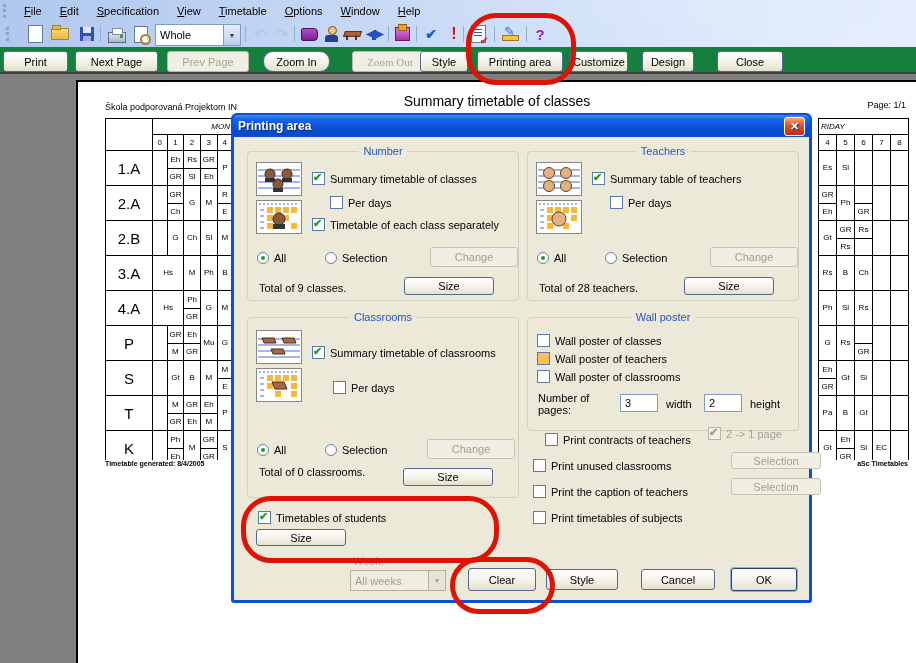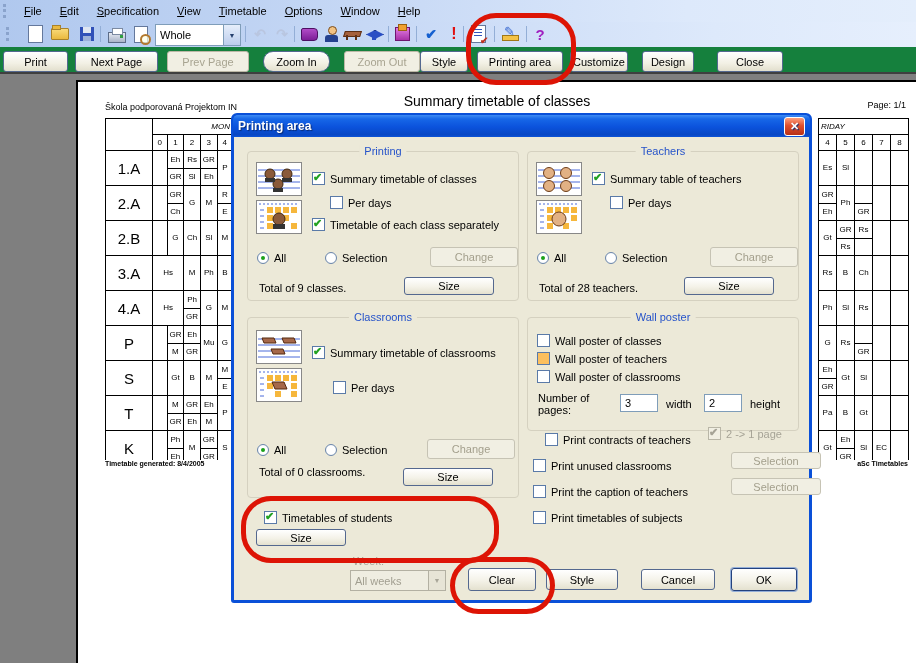--- a/index.html
+++ b/index.html
@@ -189,21 +189,21 @@
     </span>
   <span class="tsep" style="left:526px;"></span>
   <span class="tb gtxt" style="left:530px;color:#a020c0;font-size:15px;">?</span>
 </div>
 
 <div class="btnbar">
   <span class="abtn" style="left:3px;width:65px;">Print</span>
   <span class="abtn" style="left:75px;width:83px;">Next Page</span>
   <span class="abtn dis" style="left:167px;width:82px;">Prev Page</span>
   <span class="abtn" style="left:263px;width:67px;border-radius:10px;">Zoom In</span>
-  <span class="abtn dis" style="left:344px;width:76px;">Zoom Out</span>
+  <span class="abtn dis" style="left:352px;width:76px;font-family:Liberation Serif, serif;">Zoom Out</span>
   <span class="abtn" style="left:420px;width:48px;">Style</span>
   <span class="abtn" style="left:477px;width:86px;">Printing area</span>
   <span class="abtn" style="left:570px;width:58px;">Customize</span>
   <span class="abtn" style="left:642px;width:52px;">Design</span>
   <span class="abtn" style="left:717px;width:66px;">Close</span>
 </div>
 
 <div class="workspace">
   <div class="page">
     <div class="schoolhdr">Škola podporovaná Projektom IN</div>
@@ -487,21 +487,21 @@
   </div>
 
   <div class="dialog">
     <div class="dlgtitle">
       <span>Printing area</span>
       <span class="xbtn">✕</span>
     </div>
     <div class="dlgbody">
 
       <div class="grp" style="left:13px;top:14px;width:270px;height:148px;">
-        <span class="legend">Printing</span>
+        <span class="legend">Number</span>
         <span class="icobox" style="left:8px;top:10px;">
           <svg width="46" height="34">
               <rect x="0.5" y="0.5" width="45" height="33" fill="#fff" stroke="#888"></rect>
               <path d="M2 8h42M2 14h42M2 20h42M2 26h42" stroke="#4b6bd9" stroke-width="1"></path>
               <circle cx="14" cy="12" r="5" fill="#8a5a3a" stroke="#402810"></circle>
               <circle cx="31" cy="12" r="5" fill="#8a5a3a" stroke="#402810"></circle>
               <circle cx="22" cy="22" r="5" fill="#8a5a3a" stroke="#402810"></circle>
               <rect x="9" y="16" width="10" height="4" fill="#333"></rect>
               <rect x="26" y="16" width="10" height="4" fill="#333"></rect>
               <rect x="17" y="26" width="10" height="4" fill="#333"></rect>
@@ -694,21 +694,21 @@
       <div class="cbrow" style="left:299px;top:348px;">
         <span class="cbbox"></span>
         <span>Print the caption of teachers</span>
       </div>
       <span class="xpbtn dis" style="left:473px;top:341px;width:90px;height:17px;">Selection</span>
       <div class="cbrow" style="left:299px;top:374px;">
         <span class="cbbox"></span>
         <span>Print timetables of subjects</span>
       </div>
 
-      <div class="cbrow" style="left:30px;top:374px;">
+      <div class="cbrow" style="left:24px;top:374px;">
         <span class="cbbox on"></span>
         <span>Timetables of students</span>
       </div>
       <span class="xpbtn" style="left:22px;top:392px;width:90px;height:17px;">Size</span>
 
       <span class="lbltxt dimtxt" style="left:119px;top:418px;">Week:</span>
       <div class="combo cdis" style="left:116px;top:433px;width:94px;height:19px;">
         <span class="cval">All weeks</span>
         <span class="carr">▼</span>
       </div>

